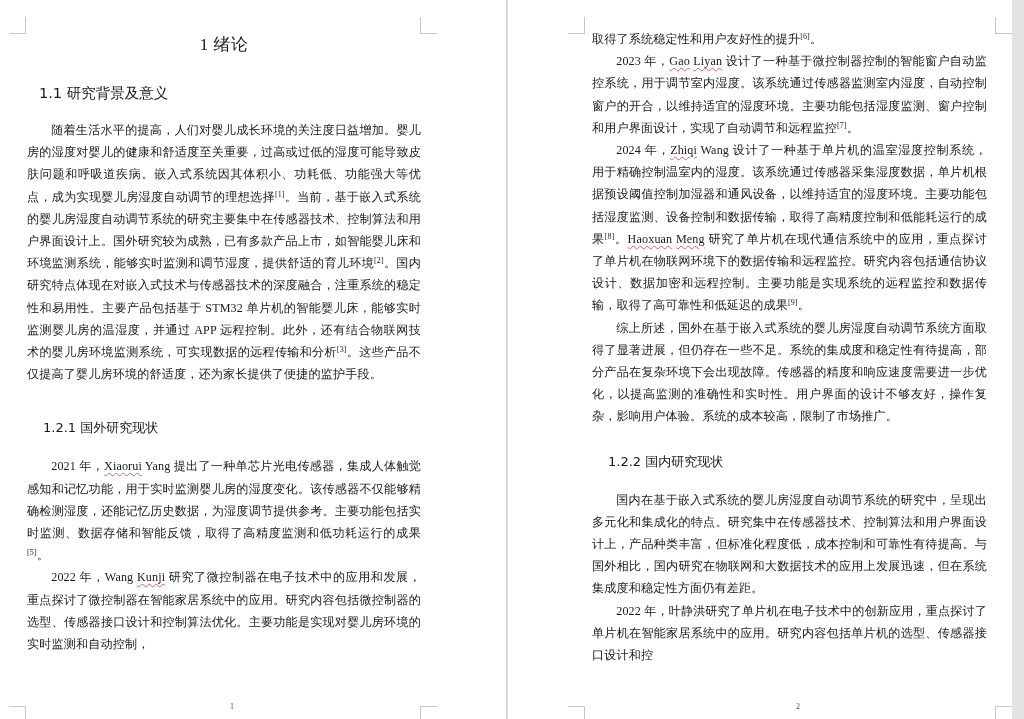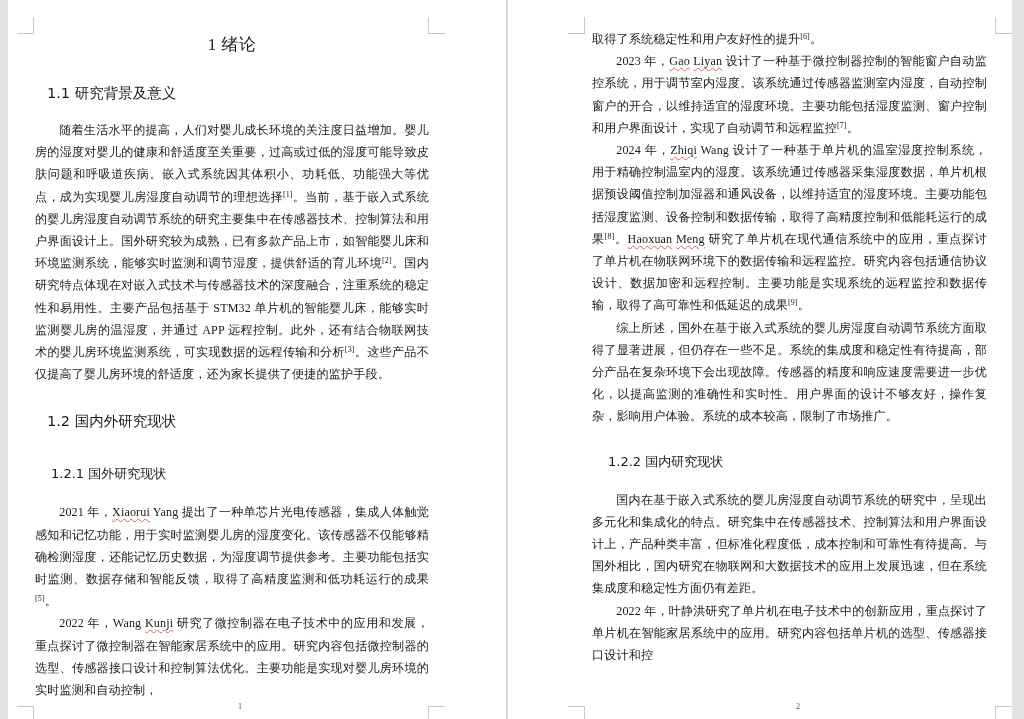--- a/index.html
+++ b/index.html
@@ -7,21 +7,21 @@
     width: 1024px; height: 719px; overflow: hidden;
     background: #e3e3e3;
     position: relative;
     font-family: "Liberation Serif", "DejaVu Serif", serif;
     color: #1a1a1a;
   }
   .page {
     position: absolute; top: 0; height: 719px; background: #ffffff;
     overflow: hidden;
   }
-  #page1 { left: 8px; width: 506px; }
+  #page1 { left: 0; width: 506px; }
   #page2 { left: 508px; width: 504px; }
   .gap {
     position: absolute; top: 0; left: 506px; width: 14px; height: 719px;
     background: #dedede;
     border-left: 1px solid #d4d4d4; border-right: 1px solid #d4d4d4;
     box-sizing: border-box;
   }
   .crop { position: absolute; width: 16px; height: 16px; border-color: #c8c8c8; border-style: solid; border-width: 0; }
   .crop.tl { border-right-width: 1px; border-bottom-width: 1px; }
   .crop.tr { border-left-width: 1px; border-bottom-width: 1px; }
@@ -64,21 +64,20 @@
   <div class="crop bl" style="left:9px; top:706px;"></div>
   <div class="crop br" style="left:420px; top:706px;"></div>
 
   <div class="content">
     <h1 class="chapter-title">1 绪论</h1>
     <div style="height:11px"></div>
     <h2 class="h2">1.1 研究背景及意义</h2>
     <div style="height:3px"></div>
     <p class="para"><span>随着生活水平的提高，人们对婴儿成长环境的关注度日益增加。婴儿房的湿度对婴儿的健康和舒适度至关重要，过高或过低的湿度可能导致皮肤问题和呼吸道疾病。嵌入式系统因其体积小、功耗低、功能强大等优点，成为实现婴儿房湿度自动调节的理想选择</span><sup>[1]</sup><span>。当前，基于嵌入式系统的婴儿房湿度自动调节系统的研究主要集中在传感器技术、控制算法和用户界面设计上。国外研究较为成熟，已有多款产品上市，如智能婴儿床和环境监测系统，能够实时监测和调节湿度，提供舒适的育儿环境</span><sup>[2]</sup><span>。国内研究特点体现在对嵌入式技术与传感器技术的深度融合，注重系统的稳定性和易用性。主要产品包括基于 STM32 单片机的智能婴儿床，能够实时监测婴儿房的温湿度，并通过 APP 远程控制。此外，还有结合物联网技术的婴儿房环境监测系统，可实现数据的远程传输和分析</span><sup>[3]</sup><span>。这些产品不仅提高了婴儿房环境的舒适度，还为家长提供了便捷的监护手段。</span></p>
     <div style="height:13px"></div>
-    <h2 class="h2">1.2 国内外研究现状</h2>
     <div style="height:3px"></div>
     <h3 class="h3">1.2.1 国外研究现状</h3>
     <p class="para"><span>2021 年，</span><span class="sp">Xiaorui</span><span> Yang</span><span> 提出了一种单芯片光电传感器，集成人体触觉感知和记忆功能，用于实时监测婴儿房的湿度变化。该传感器不仅能够精确检测湿度，还能记忆历史数据，为湿度调节提供参考。主要功能包括实时监测、数据存储和智能反馈，取得了高精度监测和低功耗运行的成果</span><sup>[5]</sup><span>。</span></p>
     <p class="para"><span>2022 年，</span><span>Wang </span><span class="sp">Kunji</span><span> 研究了微控制器在电子技术中的应用和发展，重点探讨了微控制器在智能家居系统中的应用。研究内容包括微控制器的选型、传感器接口设计和控制算法优化。主要功能是实现对婴儿房环境的实时监测和自动控制，</span></p>
   </div>
 
   <div class="page-num" style="left:230px; top:702px;">1</div>
 </div>
 
 <div class="gap"></div>

